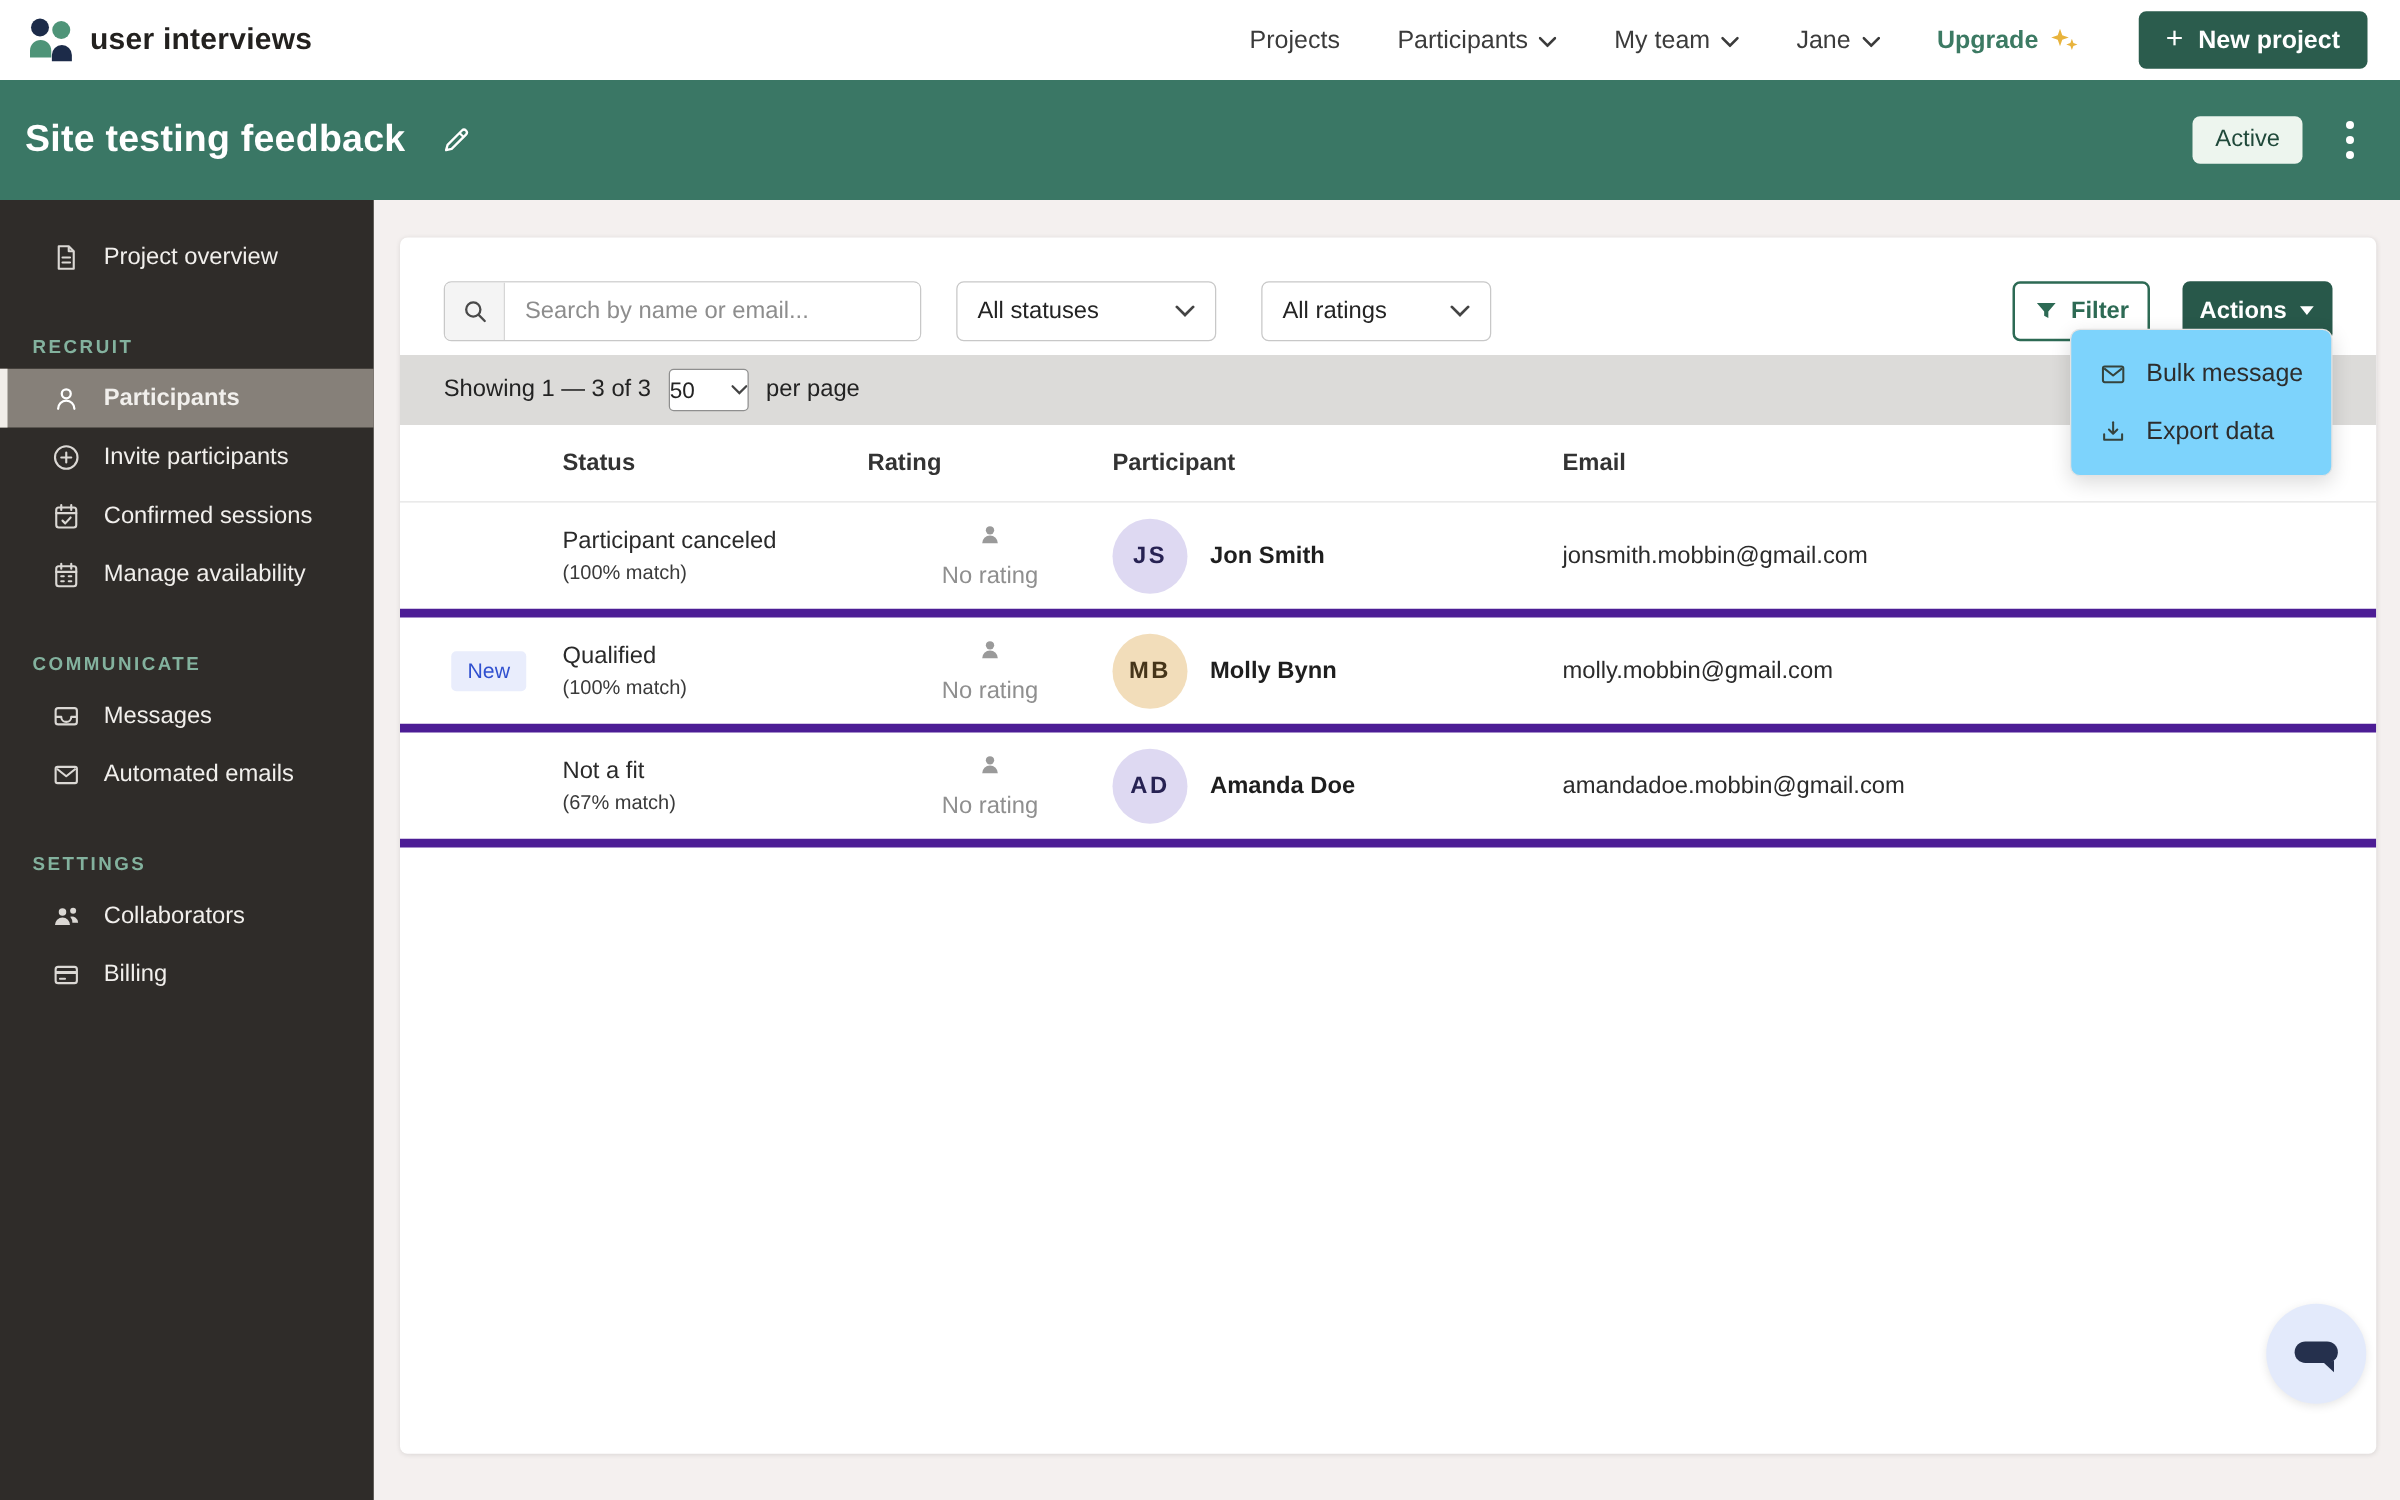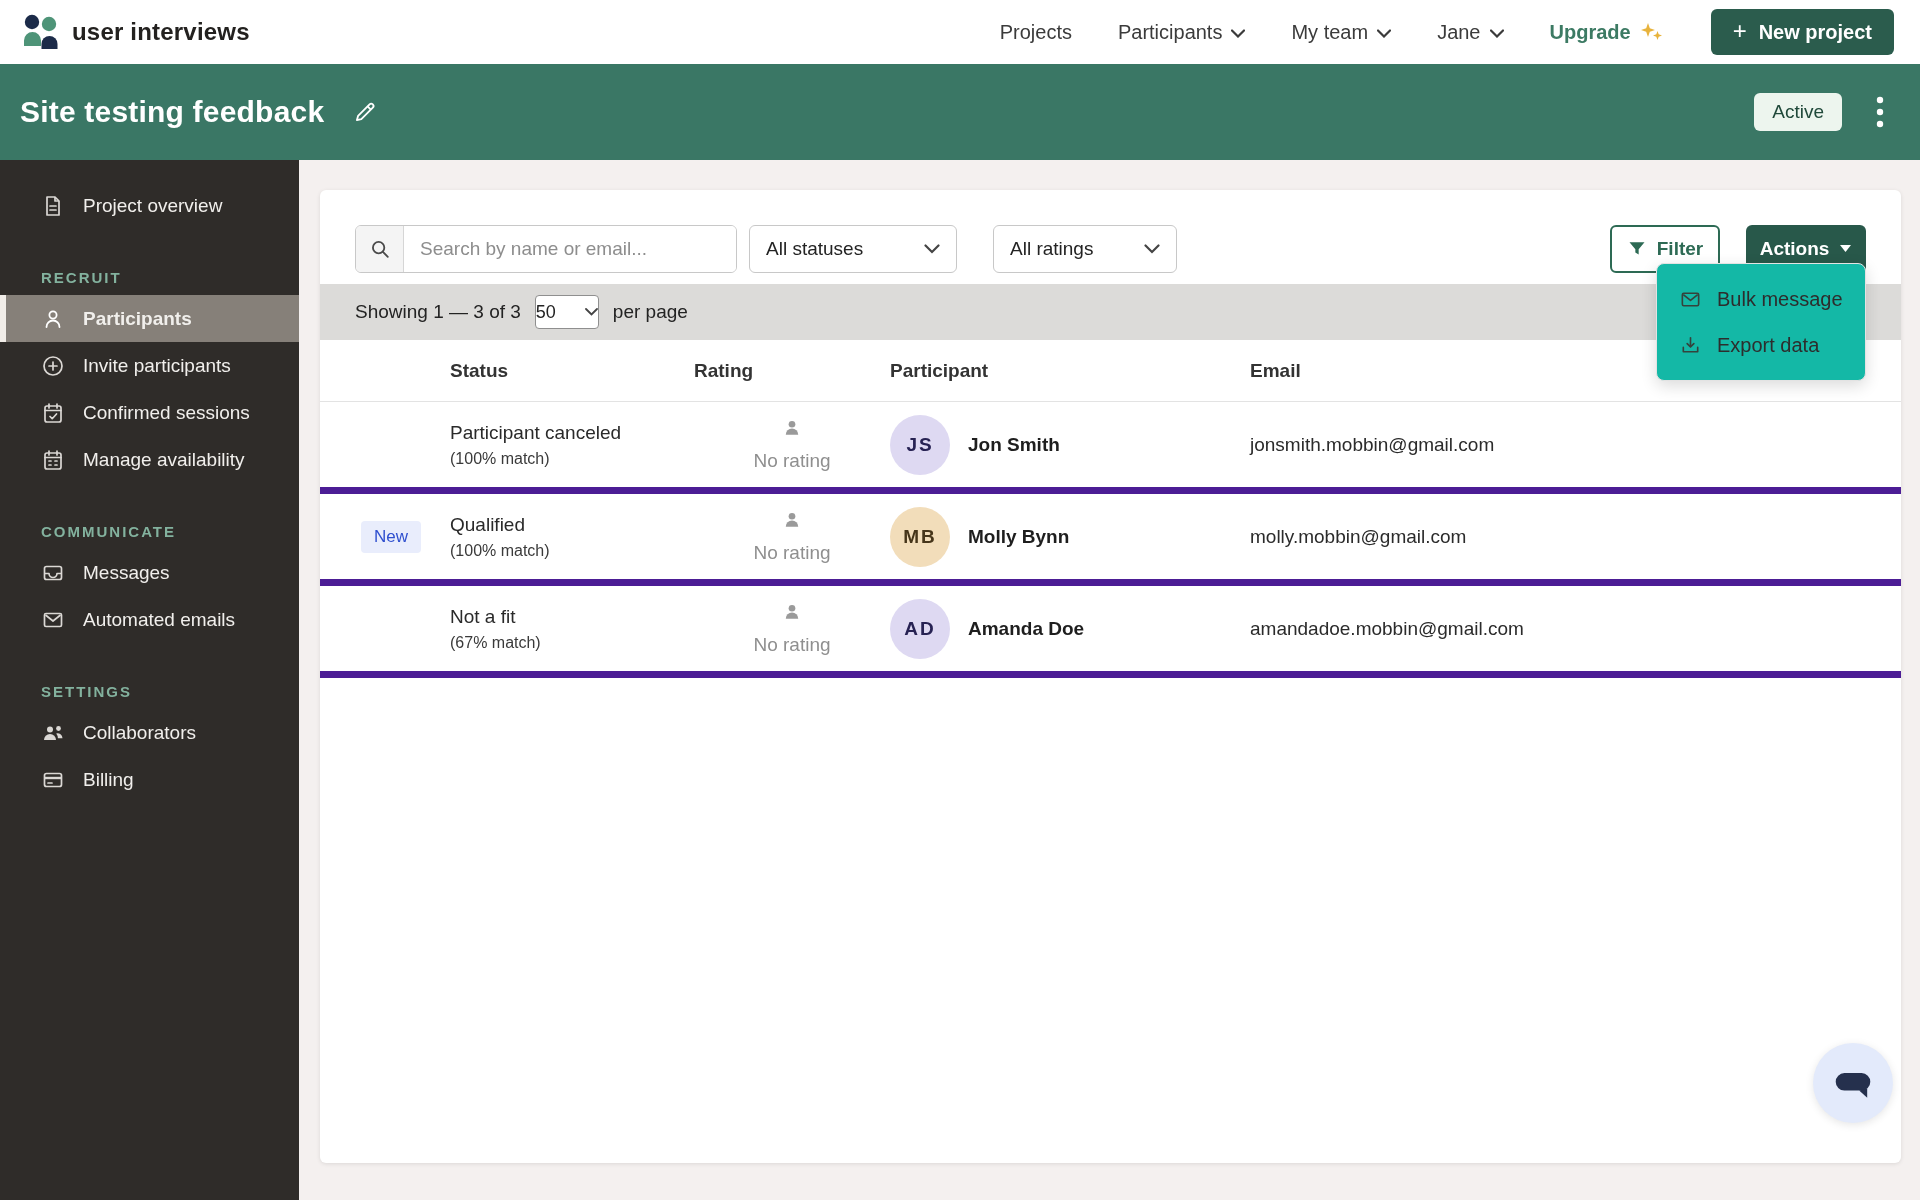--- a/index.html
+++ b/index.html
@@ -26,33 +26,33 @@
   .status-badge { background:#edf5ee; color:#20493a; font-size:19px; padding:8px 18px; border-radius:6px; cursor:pointer; }
   .kebab-btn { background:none; border:none; cursor:pointer; display:flex; padding:4px 6px; }
 
   
   .body-row { display:flex; height:1040px; }
   .sidebar { width:299px; background:#2f2c29; padding-top:22px; flex-shrink:0; }
   .side-item { height:47px; display:flex; align-items:center; gap:18px; padding-left:41px; color:#f1efec; font-size:19px; cursor:pointer; position:relative; }
   .side-item svg { flex-shrink:0; }
   .side-item.active { background:#868079; font-weight:700; }
   .side-item.active::before { content:""; position:absolute; left:0; top:0; bottom:0; width:6px; background:#f1ede8; }
-  .side-label { margin-top:30px; height:36px; display:flex; align-items:center; padding-left:26px; color:#83b29e; font-size:15px; font-weight:700; letter-spacing:2px;margin-left:15px; }
+  .side-label { margin-top:30px; height:36px; display:flex; align-items:center; padding-left:26px; color:#83b29e; font-size:15px; font-weight:700; letter-spacing:2px; }
 
   .content { flex:1; position:relative; }
   .card { position:absolute; left:21px; top:30px; width:1581px; height:973px; background:#ffffff; border-radius:6px; box-shadow:0 1px 4px rgba(0,0,0,.10); overflow:hidden; }
 
   
   .toolbar { display:flex; align-items:center; padding:23px 35px 0 35px; height:94px; }
   .search-group { display:flex; width:382px; height:48px; border:1px solid #c8c8c8; border-radius:6px; overflow:hidden; background:#fff; }
   .search-icon-box { width:48px; background:#f4f4f4; border-right:1px solid #d6d6d6; display:flex; align-items:center; justify-content:center; flex-shrink:0; cursor:pointer; }
   .search-group input { flex:1; border:none; outline:none; padding:0 16px; font-size:19px; font-family:inherit; color:#333; }
   .search-group input::placeholder { color:#8d8d8d; }
   .select-box { height:48px; border:1px solid #c8c8c8; border-radius:6px; background:#fff; display:flex; align-items:center; justify-content:space-between; padding:0 16px; font-size:19px; color:#232323; cursor:pointer; }
-  .sel-statuses { width:208px; margin-left:12px; }
+  .sel-statuses { width:208px; margin-left:28px; }
   .sel-ratings  { width:184px; margin-left:36px; }
   .toolbar-spacer { flex:1; }
   .filter-btn { width:110px; height:48px; border:2px solid #2d6a54; border-radius:6px; background:#fff; color:#2d6a54; font-size:19px; font-weight:700; display:flex; align-items:center; justify-content:center; gap:10px; cursor:pointer; font-family:inherit; }
   .actions-btn { width:120px; height:48px; border:none; border-radius:6px; background:#28584a; color:#fff; font-size:19px; font-weight:700; display:flex; align-items:center; justify-content:center; gap:10px; cursor:pointer; font-family:inherit; }
 
   
   .count-bar { height:56px; background:#dcdbd9; display:flex; align-items:center; padding-left:35px; gap:14px; font-size:19px; color:#232323; }
   .per-page-select { width:64px; height:34px; background:#fff; border:1px solid #8f8f8f; border-radius:4px; display:flex; align-items:center; justify-content:space-between; gap:8px; font-size:18px; cursor:pointer; }
 
   
@@ -64,21 +64,21 @@
   .new-badge:empty { display:none; }
   .status-main { font-size:19px; color:#2a2a2a; margin-bottom:6px; }
   .status-sub { font-size:16px; color:#3a3a3a; }
   .rating-cell { display:flex; align-items:center; gap:12px; color:#8f8f8f; font-size:19px;flex-direction:column; }
   .participant-cell { display:flex; align-items:center; gap:18px; }
   .avatar { width:60px; height:60px; border-radius:50%; display:flex; align-items:center; justify-content:center; font-size:19px; font-weight:700; letter-spacing:2px; }
   .p-name { font-size:19px; font-weight:700; color:#1e1e1e; }
   .email-cell { font-size:19px; color:#2b2b2b; }
 
   
-  .actions-menu { position:absolute; top:263px; right:54px; width:210px; background:#14b8a6; border:1px solid #e3e3e3; border-radius:8px; box-shadow:0 5px 16px rgba(0,0,0,.14); padding:12px 0; z-index:50;margin-left:28px; }
+  .actions-menu { position:absolute; top:263px; right:54px; width:210px; background:#7dd3fc; border:1px solid #e3e3e3; border-radius:8px; box-shadow:0 5px 16px rgba(0,0,0,.14); padding:12px 0; z-index:50;margin-left:28px; }
   .menu-item { height:46px; display:flex; align-items:center; gap:15px; padding:0 22px; font-size:20px; color:#2d2d2d; cursor:pointer; }
 
   
   .chat-fab { position:absolute; right:27px; bottom:77px; width:80px; height:80px; border-radius:50%; background:#e3eafb; border:none; display:flex; align-items:center; justify-content:center; cursor:pointer; box-shadow:0 2px 8px rgba(0,0,0,.10); }
 </style>
 </head>
 <body>
 
 <header class="topnav">
   <div class="brand">

